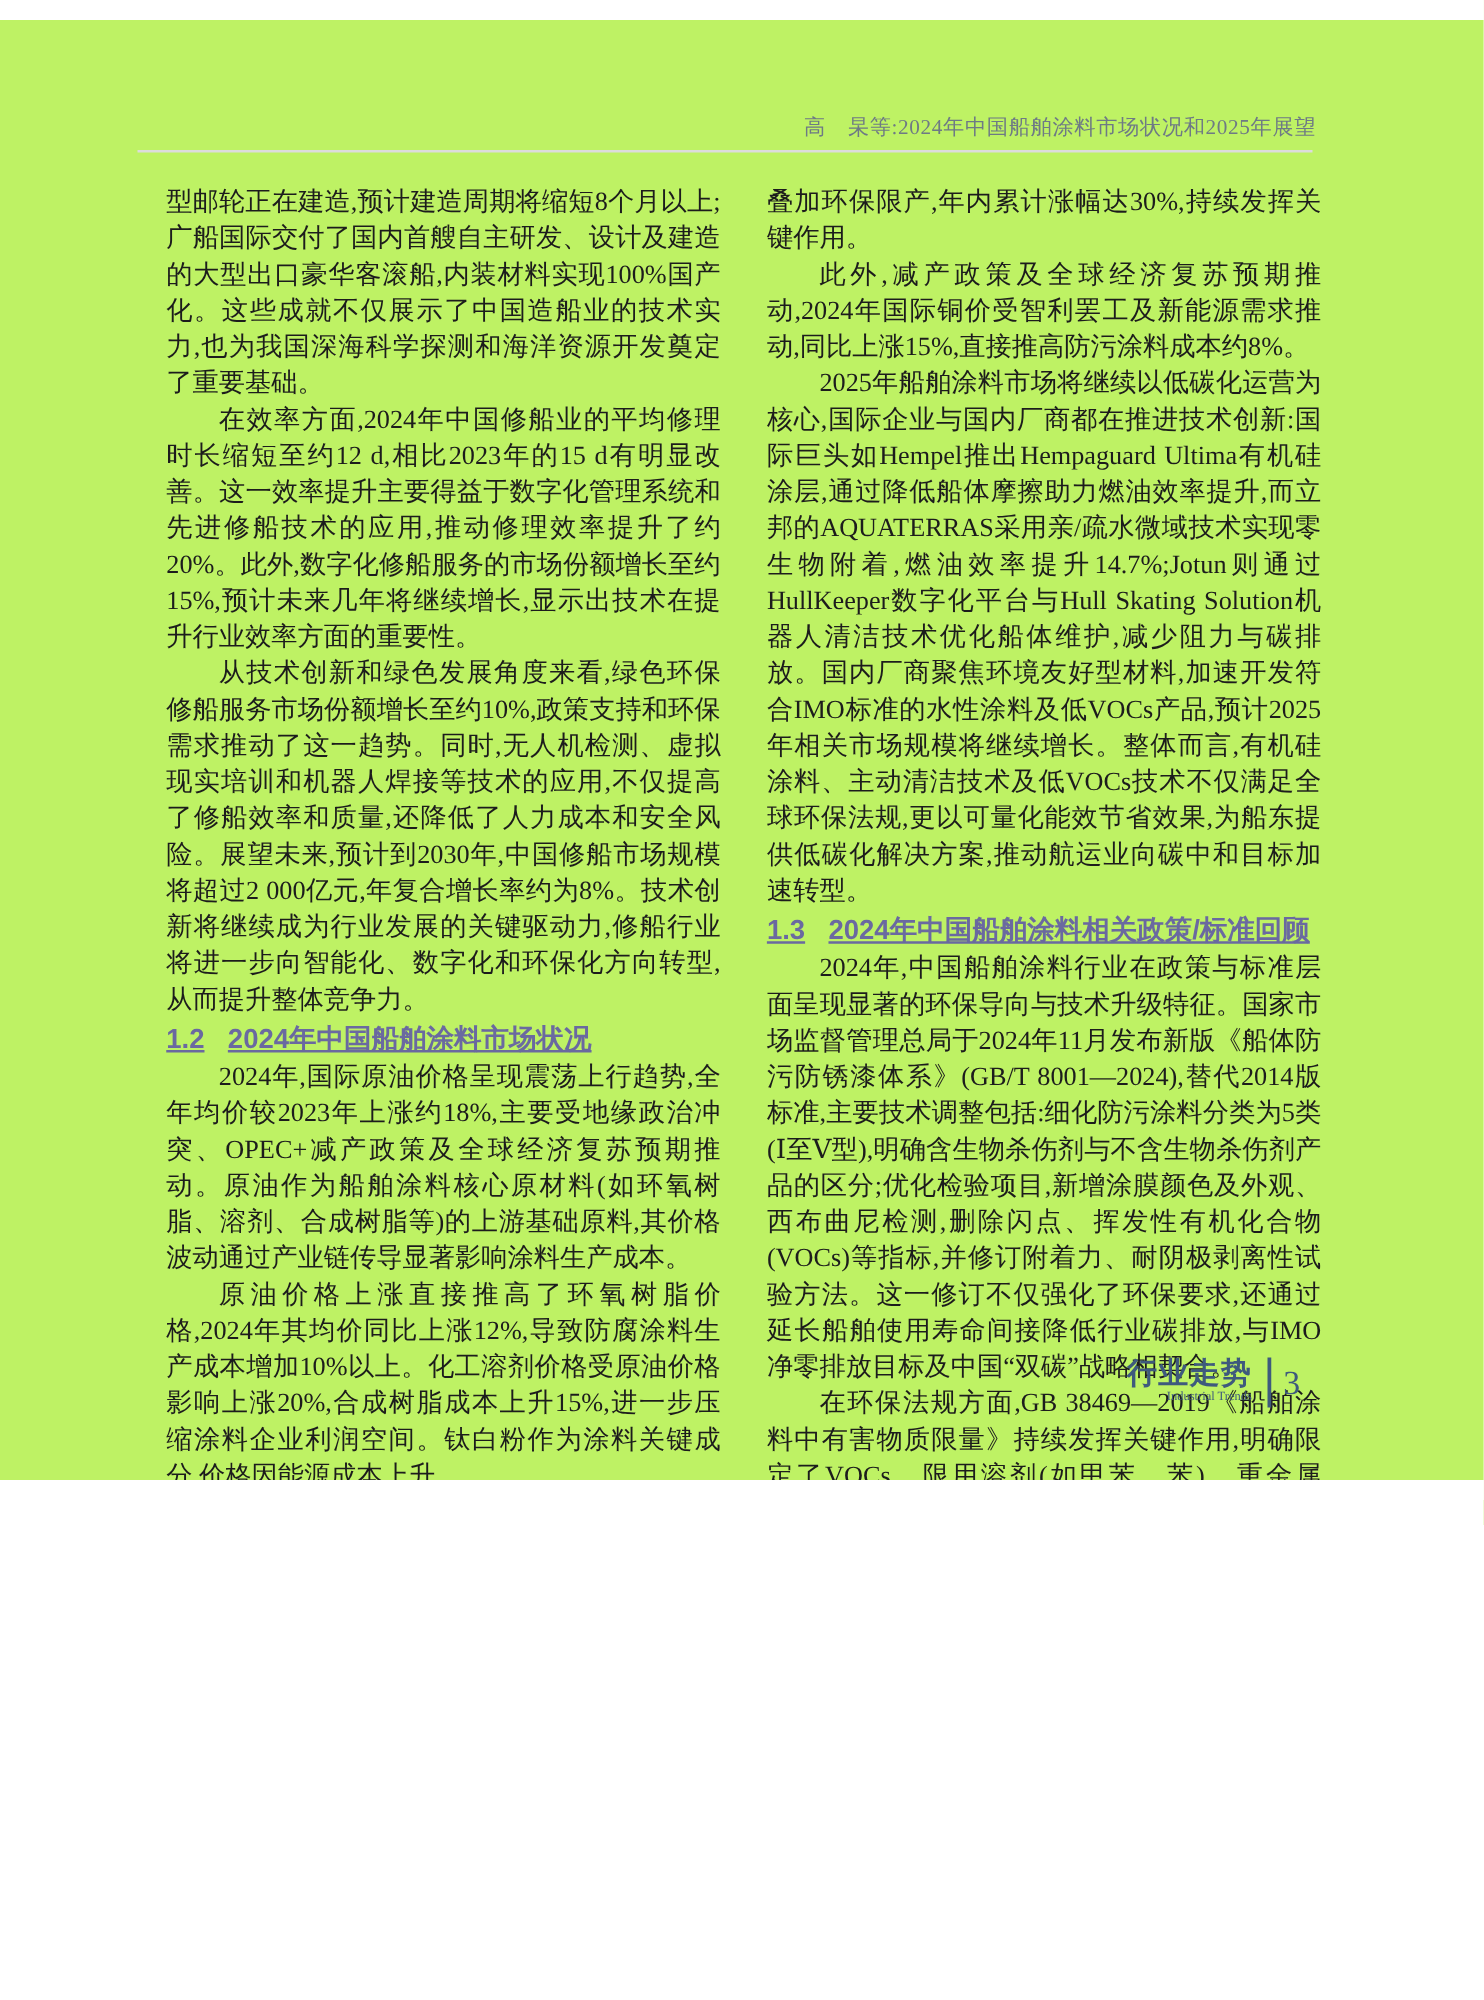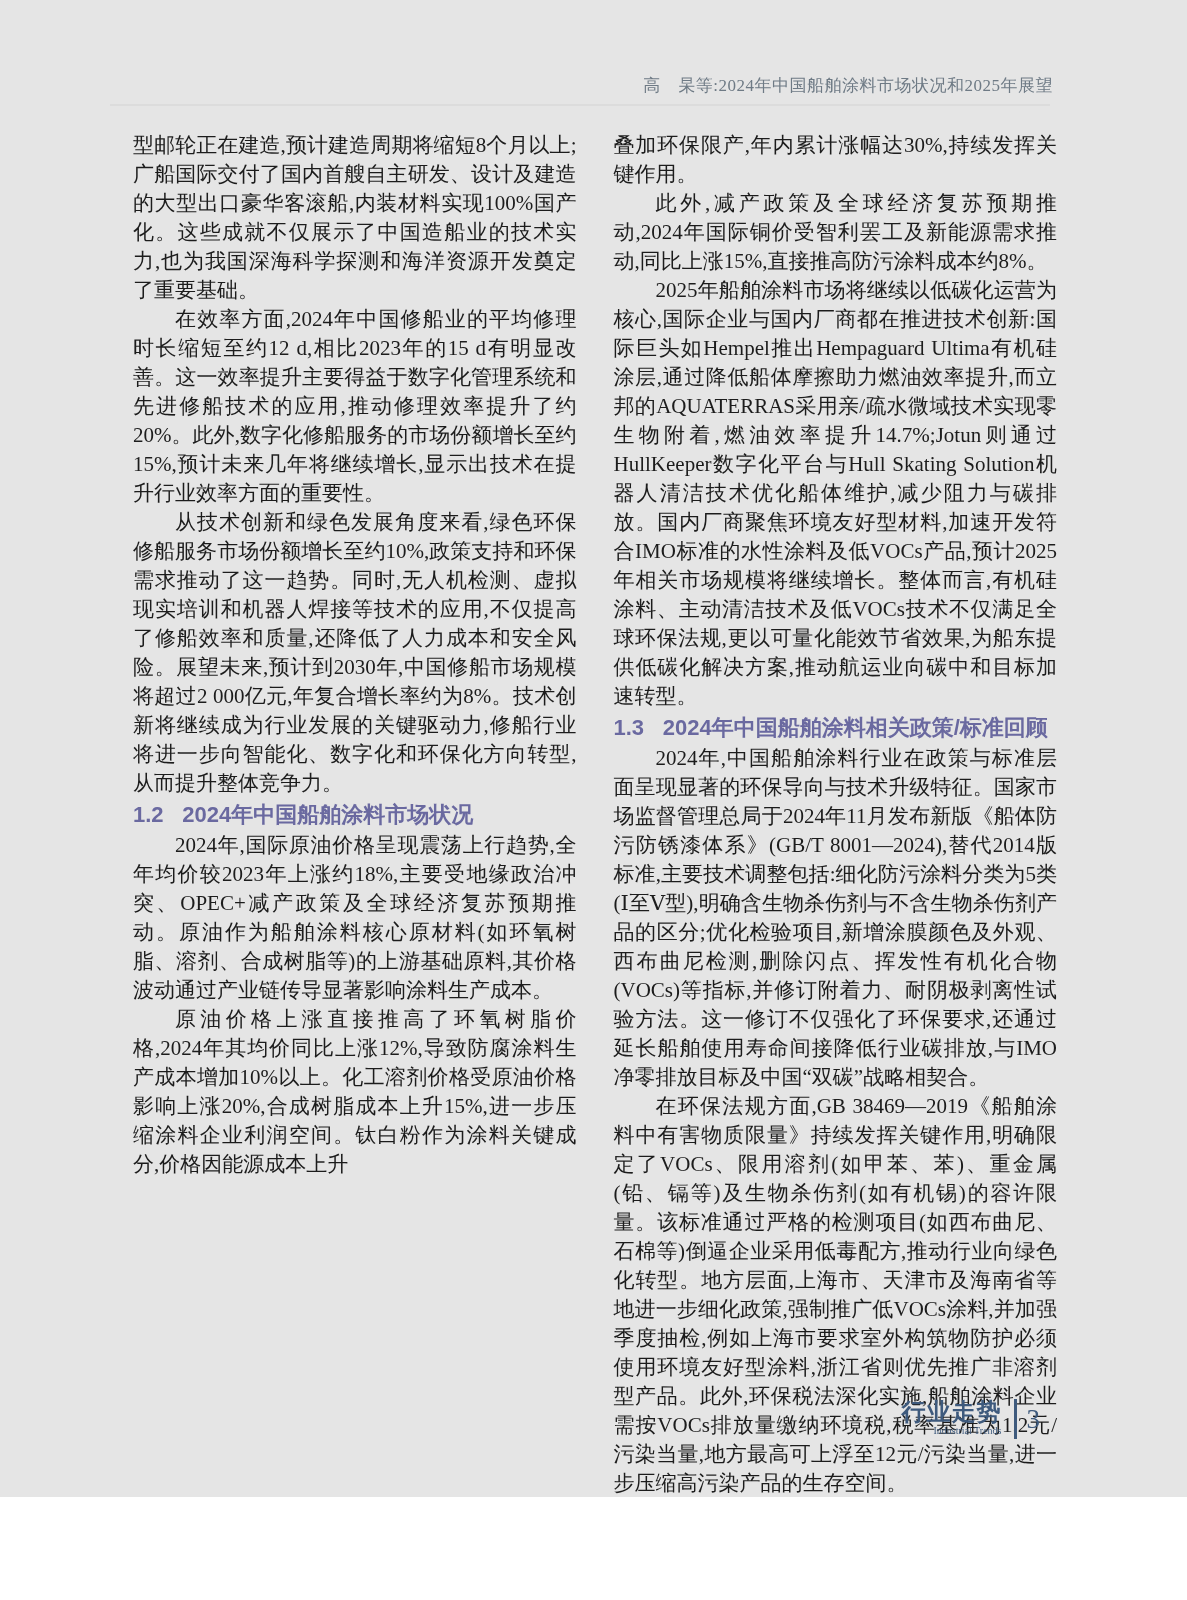--- a/index.html
+++ b/index.html
@@ -3,23 +3,23 @@
 <meta charset="utf-8">
 <style>
   html, body {
     margin: 0;
     padding: 0;
     background: #ffffff;
   }
   .page {
     position: relative;
     width: 1187px;
-    height: 1497px;
-    margin: 0 auto;
-    background: #e5e5e5;
+    height: 1168px;
+    margin: 16px auto;
+    background: #bef264;
     font-family: "Liberation Serif", "DejaVu Serif", serif;
     color: var(--body-text, #1c1c1c);
     box-sizing: border-box;
     overflow: hidden;
   }
   
   .running-title {
     position: absolute;
     top: 74px;
     right: 134px;
@@ -57,20 +57,21 @@
     text-indent: 2em;
   }
   .para.no-indent { text-indent: 0; }
   .section-heading {
     margin: 2px 0 1px 0;
     font-family: "Liberation Sans", "DejaVu Sans", sans-serif;
     font-weight: bold;
     font-size: 22px;
     line-height: 30px;
     color: var(--heading-accent, #6a69a0);
+    text-decoration: underline;
   }
   .section-heading .sec-num { margin-right: 0.85em; }
   
   .footer {
     position: absolute;
     right: 147px;
     bottom: 58px;
     display: flex;
     align-items: center;
   }

